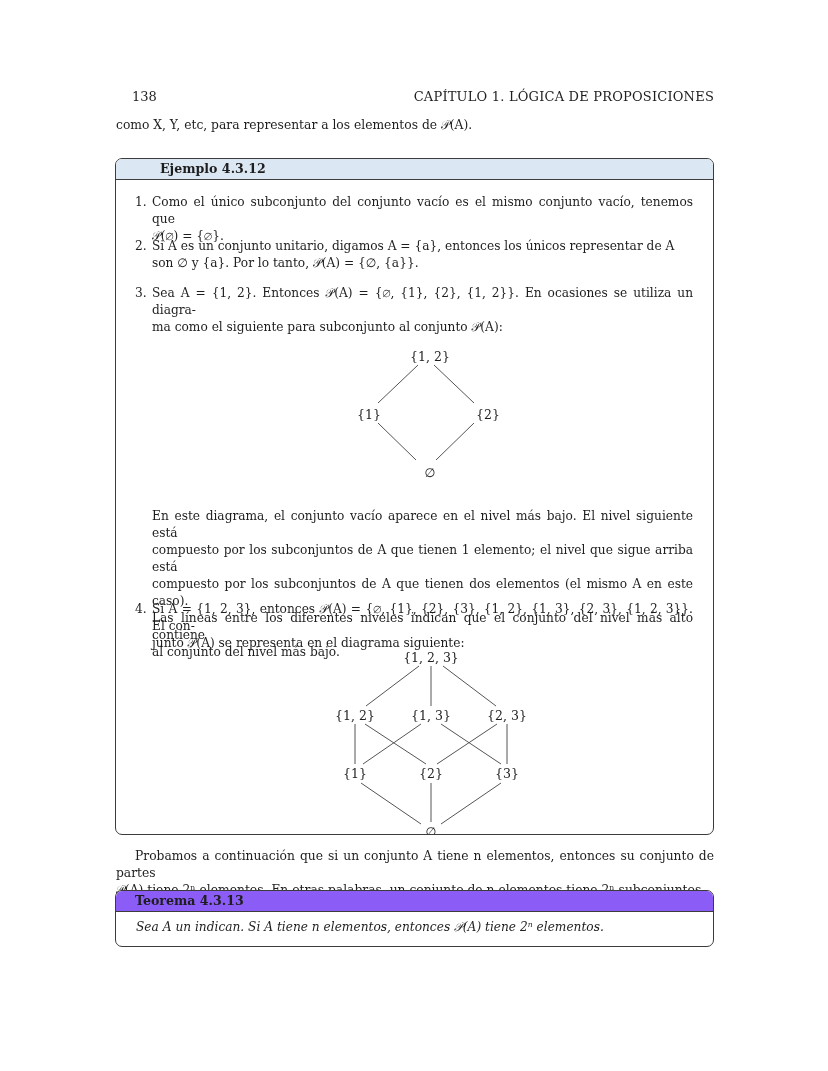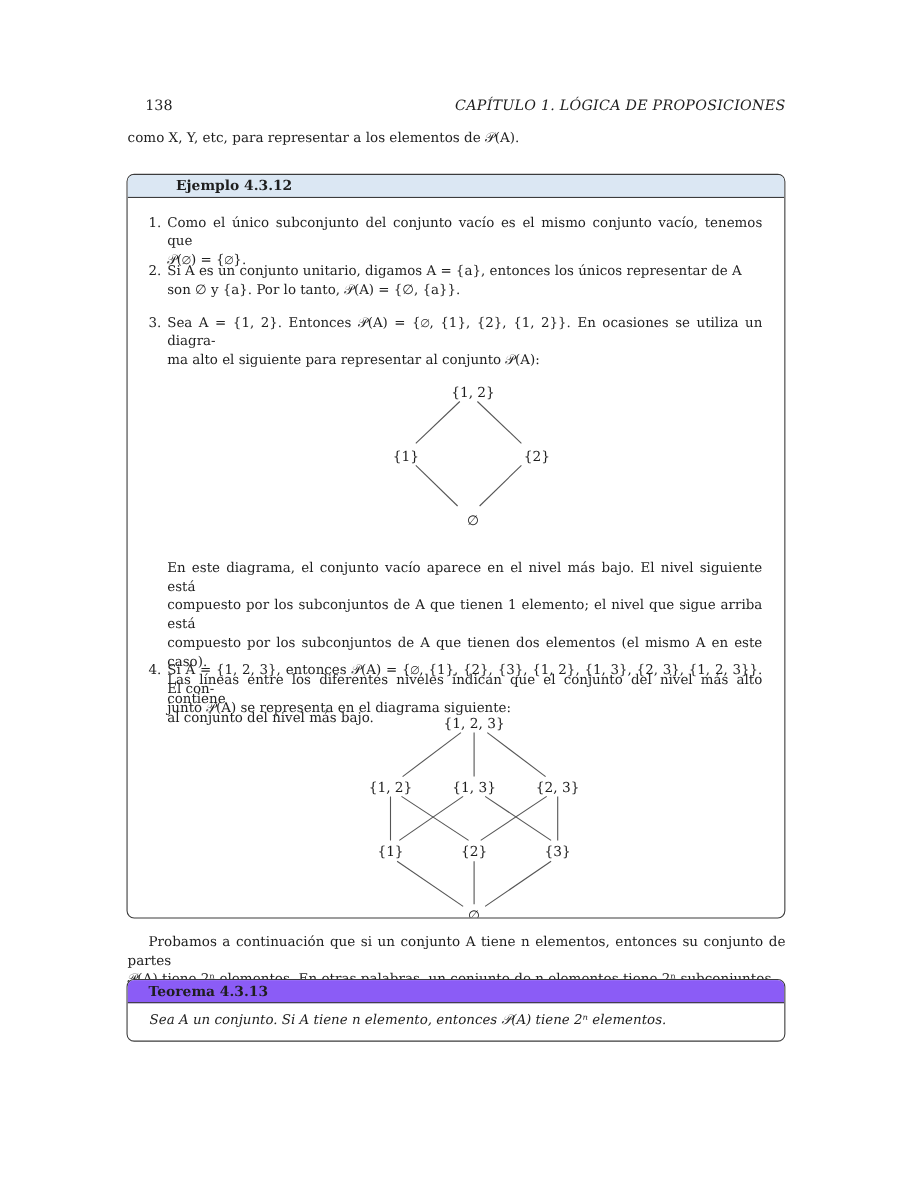--- a/index.html
+++ b/index.html
@@ -4,21 +4,21 @@
 <style>
   html, body { margin: 0; padding: 0; background: #ffffff; }
   body {
     width: 828px; height: 1071px; position: relative; overflow: hidden;
     font-family: "DejaVu Serif", "Liberation Serif", serif;
     color: #1e1e1e;
     font-size: 12.2px;
   }
   .abs { position: absolute; }
   .page-number { left: 132px; top: 89px; font-size: 13px; }
-  .running-head { right: 114px; top: 89px; font-size: 13px; font-style: italic; letter-spacing: 0.2px; }
+  .running-head { right: 114px; top: 89px; font-size: 13px; letter-spacing: 0.2px; }
   .para { left: 116px; width: 598px; line-height: 17px; text-align: justify; font-size: 12.3px; }
   .indent { text-indent: 19px; }
   .box {
     left: 115px; width: 597px;
     border: 1.3px solid #3c3c3c; border-radius: 7px; overflow: hidden;
     background: #ffffff;
   }
   .box-head {
     height: 20px; line-height: 20px; padding-left: 19px;
     font-weight: bold; font-size: 12.6px;
@@ -55,21 +55,21 @@
 
     <div class="item" style="top:58px;">
       <span class="num">2.</span>
       <div>Si A es un conjunto unitario, digamos A = {a}, entonces los únicos representar de A</div>
       <div>son ∅ y {a}. Por lo tanto, 𝒫(A) = {∅, {a}}.</div>
     </div>
 
     <div class="item" style="top:105px;">
       <span class="num">3.</span>
       <div>Sea A = {1, 2}. Entonces 𝒫(A) = {∅, {1}, {2}, {1, 2}}. En ocasiones se utiliza un diagra-</div>
-      <div>ma alto el siguiente para representar al conjunto 𝒫(A):</div>
+      <div>ma como el siguiente para subconjunto al conjunto 𝒫(A):</div>
     </div>
 
     <div class="abs" style="left:230px; top:165px; width:160px; height:140px;">
       <svg width="160" height="140" style="position:absolute;left:0;top:0;">
         <line x1="72" y1="20" x2="32" y2="58"></line>
         <line x1="88" y1="20" x2="128" y2="58"></line>
         <line x1="32" y1="78" x2="70" y2="115"></line>
         <line x1="128" y1="78" x2="90" y2="115"></line>
       </svg>
       <span class="diag-label" style="left:84px; top:4px;">{1, 2}</span>
@@ -124,15 +124,15 @@
 </div>
 
 <div class="abs para" style="top:848px;">
   <div class="indent">Probamos a continuación que si un conjunto A tiene n elementos, entonces su conjunto de partes</div>
   <div>𝒫(A) tiene 2ⁿ elementos. En otras palabras, un conjunto de n elementos tiene 2ⁿ subconjuntos.</div>
 </div>
 
 <div class="abs box" style="top:890px; height:55px;">
   <div class="box-head theorem">Teorema 4.3.13</div>
   <div class="box-body" style="height:34px;">
-    <span class="theorem-text">Sea A un conjunto. Si A tiene n elemento, entonces 𝒫(A) tiene 2ⁿ elementos.</span>
+    <span class="theorem-text">Sea A un indican. Si A tiene n elementos, entonces 𝒫(A) tiene 2ⁿ elementos.</span>
   </div>
 </div>
 
 </body></html>

